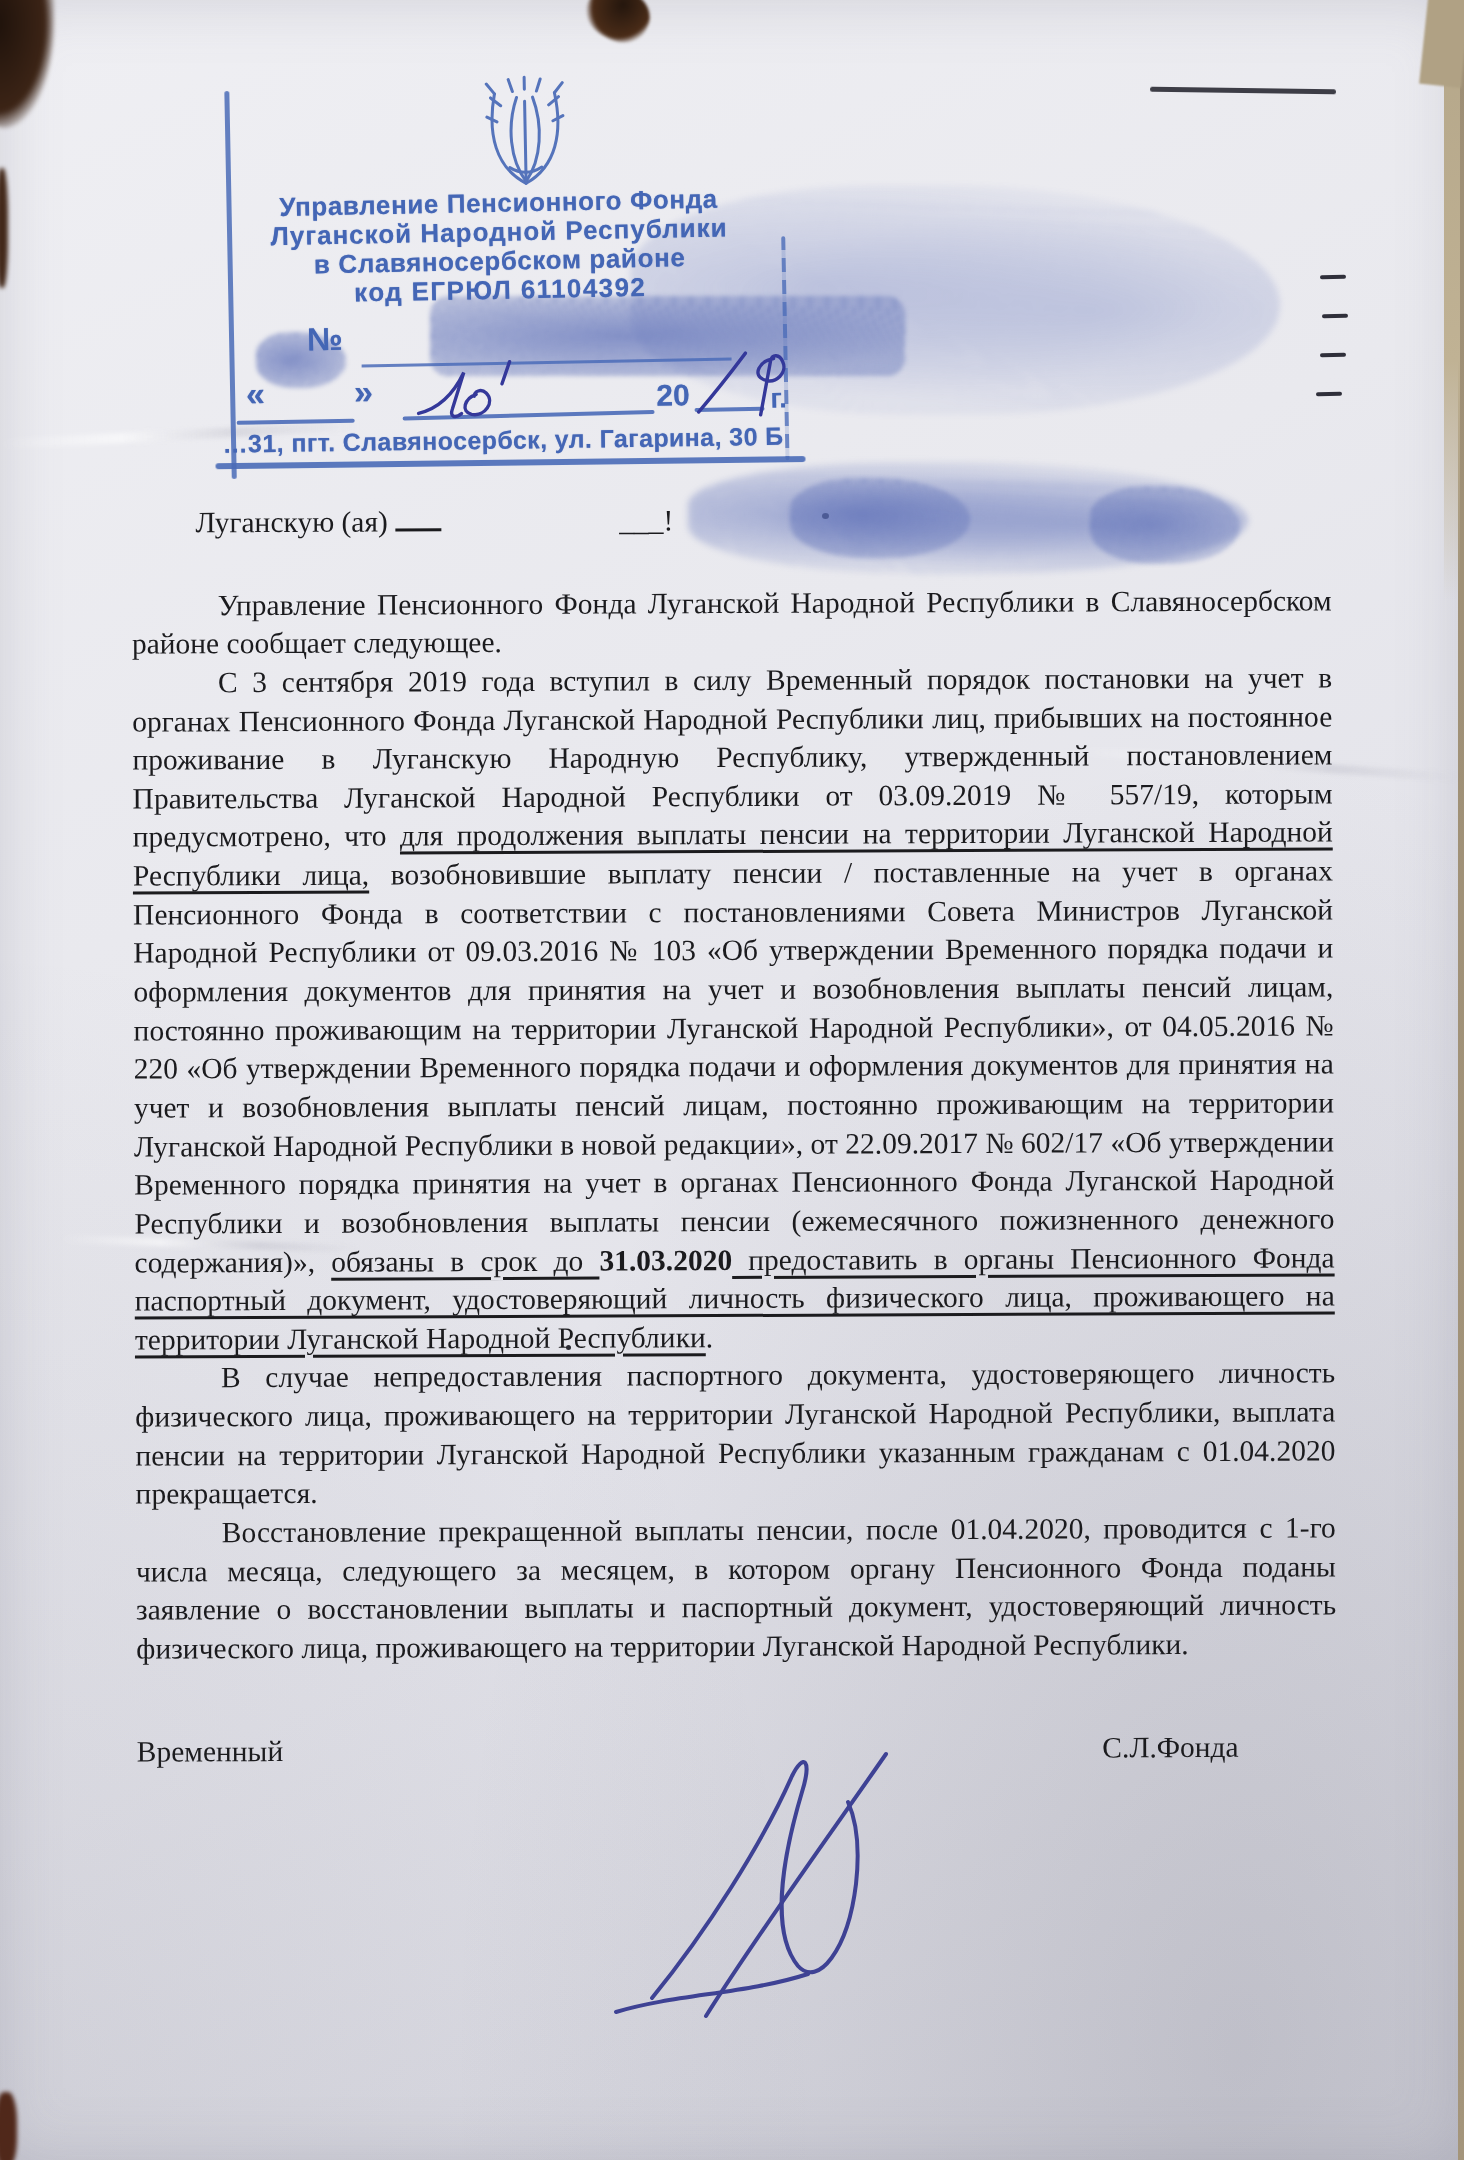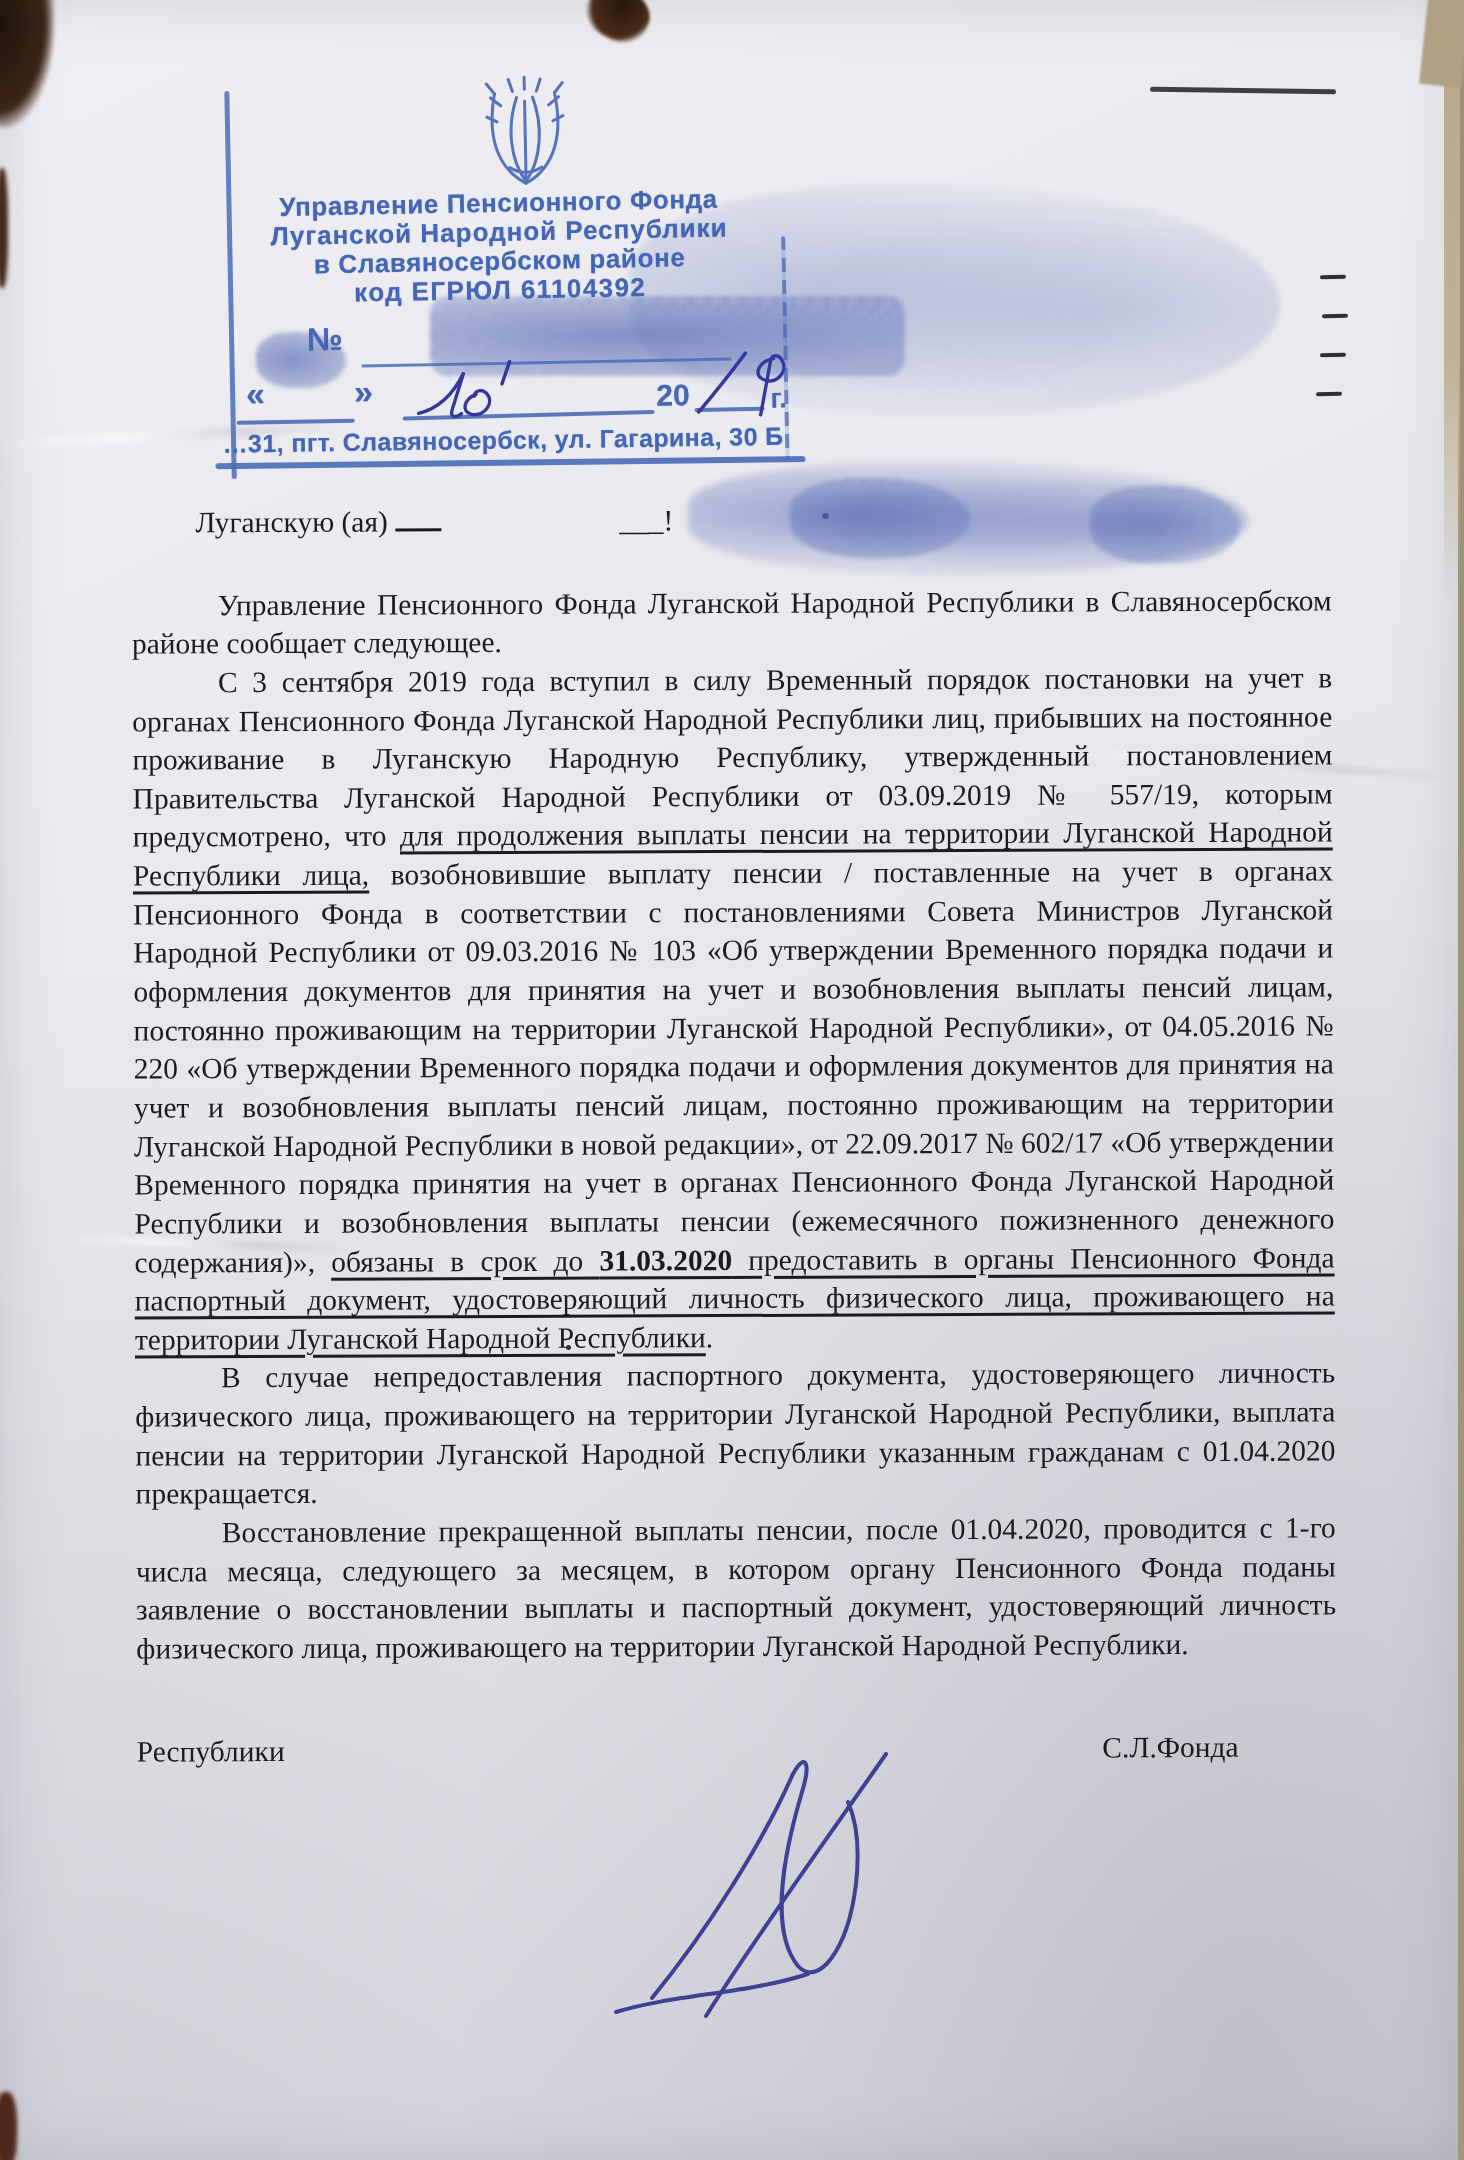--- a/index.html
+++ b/index.html
@@ -60,21 +60,21 @@
   .hw-year{left:528px;top:284px;}
   .stamp-address{position:absolute;left:40px;top:356px;width:600px;text-align:center;font-size:25px;font-weight:700;letter-spacing:.4px;white-space:nowrap;transform:rotate(.3deg);text-shadow:0 0 1px rgba(68,102,181,.6);}
   
   .body-text{position:absolute;left:134px;top:497px;width:1200px;color:#1b1b1e;font-size:29.5px;line-height:1.31;transform:rotate(-.25deg);}
   .body-text p{margin:0;text-align:justify;text-indent:86px;}
   .salutation{margin-bottom:44px;white-space:nowrap;}
   .salutation .indent{display:inline-block;width:64px;}
   .blank-short{display:inline-block;width:46px;border-bottom:3px solid #1b1b1e;height:30px;}
   .blank-gap{display:inline-block;width:178px;}
   .seg-underline{text-decoration:underline;text-decoration-thickness:2.5px;text-underline-offset:6px;}
-  .seg-bold_underline{font-weight:700;text-decoration:underline;text-decoration-thickness:2.5px;text-underline-offset:6px;}
+  .seg-bold_underline{font-weight:700;text-decoration-thickness:2.5px;text-underline-offset:6px;}
   .sig-row{display:flex;justify-content:space-between;margin-top:64px;padding-right:98px;}
   .sig-title{text-indent:0;}
   .signature-svg{position:absolute;left:556px;top:1736px;}
 </style>
 </head>
 <body>
 
 <div class="scene">
   <div class="paper">
 
@@ -150,21 +150,21 @@
     <div class="body-text">
       <div class="salutation">
         <span class="indent"></span><span>Луганскую (ая)</span>
         <span class="blank-short"></span><span class="blank-gap"></span><span>___!</span>
       </div>
       <p>Управление Пенсионного Фонда Луганской Народной Республики в Славяносербском районе сообщает следующее.</p>
       <p><span>С 3 сентября 2019 года вступил в силу Временный порядок постановки на учет в органах Пенсионного Фонда Луганской Народной Республики лиц, прибывших на постоянное проживание в Луганскую Народную Республику, утвержденный постановлением Правительства Луганской Народной Республики от 03.09.2019 № 557/19, которым предусмотрено, что </span><span class="seg-underline">для продолжения выплаты пенсии на территории Луганской Народной Республики лица,</span><span> возобновившие выплату пенсии / поставленные на учет в органах Пенсионного Фонда в соответствии с постановлениями Совета Министров Луганской Народной Республики от 09.03.2016 № 103 «Об утверждении Временного порядка подачи и оформления документов для принятия на учет и возобновления выплаты пенсий лицам, постоянно проживающим на территории Луганской Народной Республики», от 04.05.2016 № 220 «Об утверждении Временного порядка подачи и оформления документов для принятия на учет и возобновления выплаты пенсий лицам, постоянно проживающим на территории Луганской Народной Республики в новой редакции», от 22.09.2017 № 602/17 «Об утверждении Временного порядка принятия на учет в органах Пенсионного Фонда Луганской Народной Республики и возобновления выплаты пенсии (ежемесячного пожизненного денежного содержания)», </span><span class="seg-underline">обязаны в срок до </span><span class="seg-bold_underline">31.03.2020</span><span class="seg-underline"> предоставить в органы Пенсионного Фонда паспортный документ, удостоверяющий личность физического лица, проживающего на территории Луганской Народной Республики</span><span>.</span></p>
       <p>В случае непредоставления паспортного документа, удостоверяющего личность физического лица, проживающего на территории Луганской Народной Республики, выплата пенсии на территории Луганской Народной Республики указанным гражданам с 01.04.2020 прекращается.</p>
       <p>Восстановление прекращенной выплаты пенсии, после 01.04.2020, проводится с 1-го числа месяца, следующего за месяцем, в котором органу Пенсионного Фонда поданы заявление о восстановлении выплаты и паспортный документ, удостоверяющий личность физического лица, проживающего на территории Луганской Народной Республики.</p>
       <div class="sig-row">
-        <span class="sig-title">Республики</span>
+        <span class="sig-title">Временный</span>
         <span>С.Л.Фонда</span>
       </div>
     </div>
 
     <svg class="signature-svg" width="420" height="300" viewBox="0 0 420 300">
       <g fill="none" stroke="#32368f" stroke-width="4" stroke-linecap="round" opacity=".92">
         <path d="M330 18 C 280 90 200 200 150 280"></path>
         <path d="M96 262 C 150 196 206 108 236 40 C 248 16 256 24 246 56 C 224 130 216 198 242 230 C 262 252 292 214 300 148 C 304 112 300 84 292 66"></path>
         <path d="M60 276 C 120 258 190 258 252 238"></path>
       </g>

